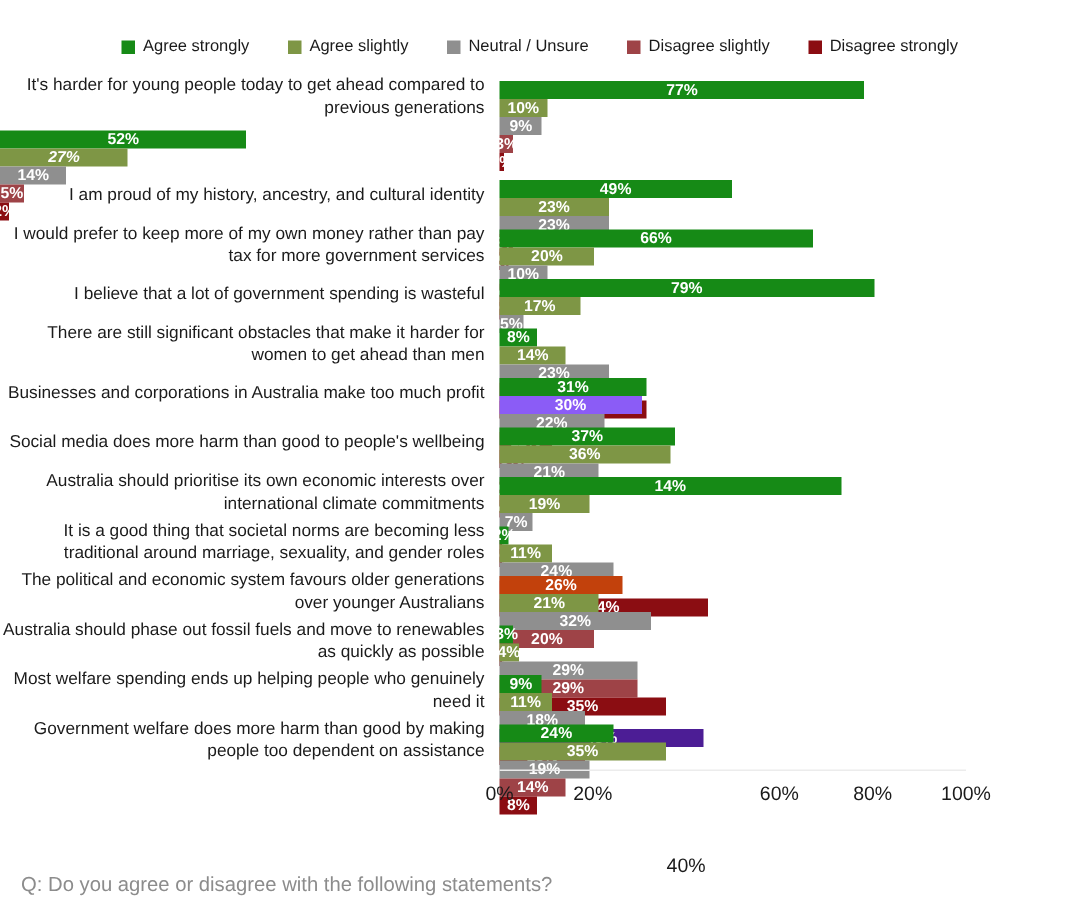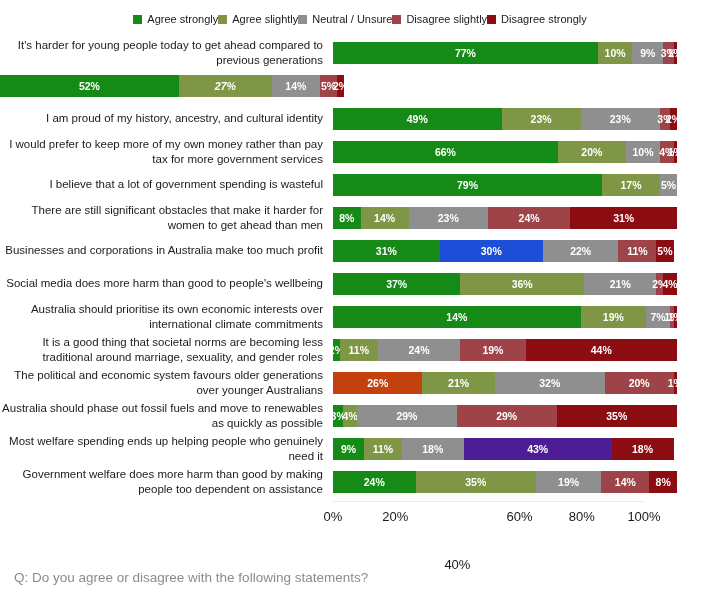--- a/index.html
+++ b/index.html
@@ -6,34 +6,34 @@
   body {
     width:720px; height:607px; overflow:hidden;
     font-family:"Liberation Sans", sans-serif;
     -webkit-font-smoothing:antialiased;
   }
   .page { position:relative; width:720px; height:607px; background:#ffffff; }
 
   
   .legend {
     display:flex; justify-content:center; align-items:center;
-    padding-top:13px;
+    gap:26px; padding-top:13px;margin-top:12px;
   }
   .legend-item { display:flex; align-items:center; gap:5px; }
   .legend-swatch { width:9px; height:9px; flex:0 0 auto; }
   .legend-label { font-size:11px; color:#1a1a1a; white-space:nowrap; }
 
   
   .chart { margin-top:11px; }
   .row { display:flex; align-items:center; height:33px; }
   .row-label {
     width:333px; box-sizing:border-box; padding-right:10px;
     text-align:right; font-size:11.5px; line-height:1.25; color:#1b1b1b;
   }
-  .row-bar { width:344px; height:22px; display:flex; }
+  .row-bar { width:316px; height:22px; display:flex;flex-direction:column; }
   .seg {
     display:flex; align-items:center; justify-content:center;
     height:100%; min-width:0; overflow:visible;
   }
   .seg-label {
     font-size:10.5px; font-weight:bold; color:#ffffff;
     white-space:nowrap; overflow:visible;
   }
 
   
@@ -193,21 +193,21 @@
             <span class="seg-label">31%</span>
           </div>
         </div>
       </div>
       <div class="row">
         <div class="row-label">Businesses and corporations in Australia make too much profit</div>
         <div class="row-bar">
           <div class="seg" style="width: 31%; background: rgb(22, 138, 22);">
             <span class="seg-label">31%</span>
           </div>
-          <div class="seg" style="width: 30%; background: #1d4ed8;">
+          <div class="seg" style="width: 30%; background: #8b5cf6;">
             <span class="seg-label">30%</span>
           </div>
           <div class="seg" style="width: 22%; background: rgb(143, 143, 143);">
             <span class="seg-label">22%</span>
           </div>
           <div class="seg" style="width: 11%; background: rgb(158, 67, 71);">
             <span class="seg-label">11%</span>
           </div>
           <div class="seg" style="width: 5%; background: rgb(139, 13, 18);">
             <span class="seg-label">5%</span>

